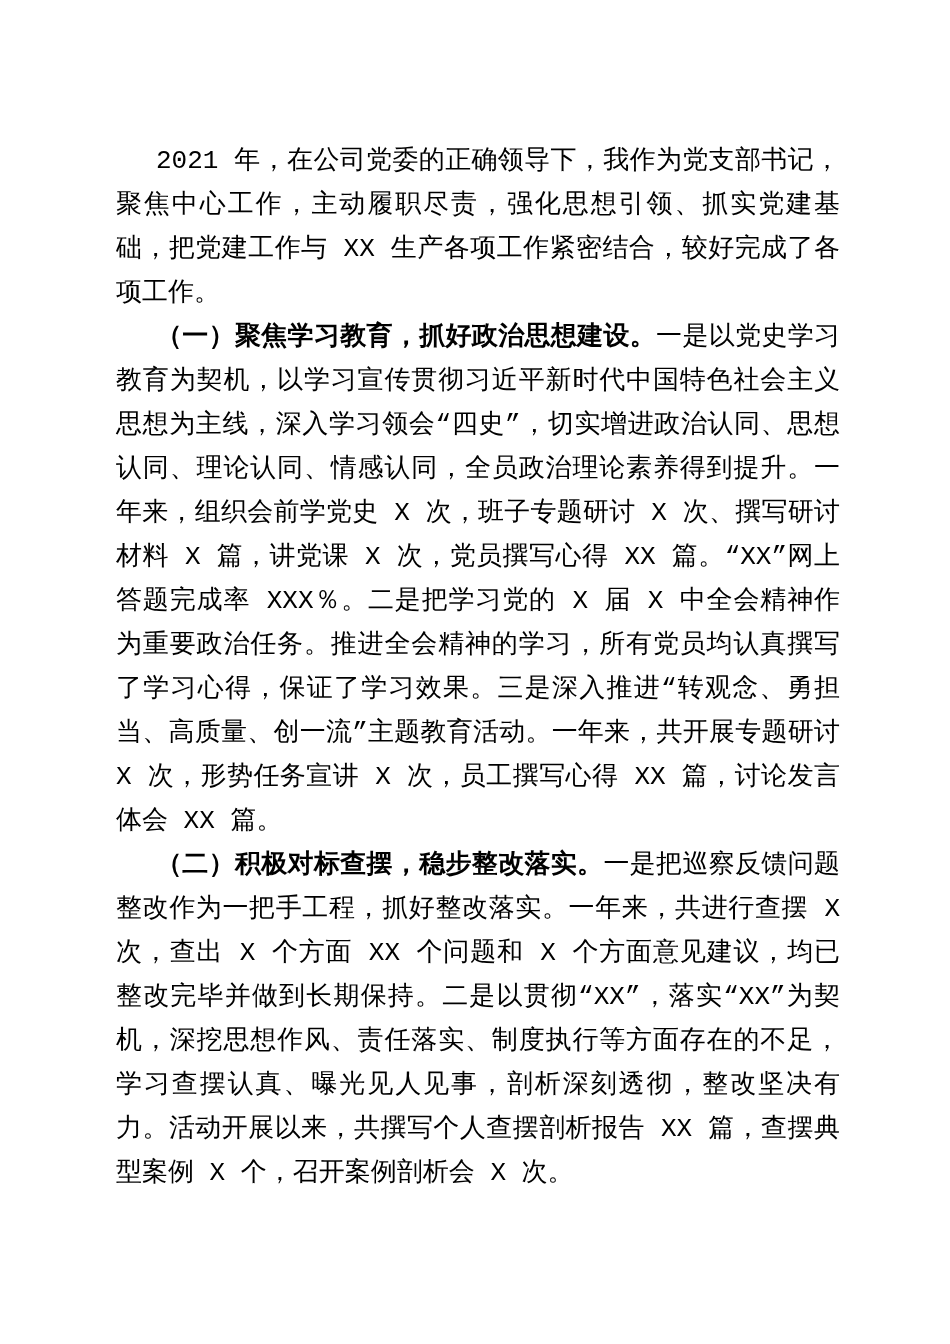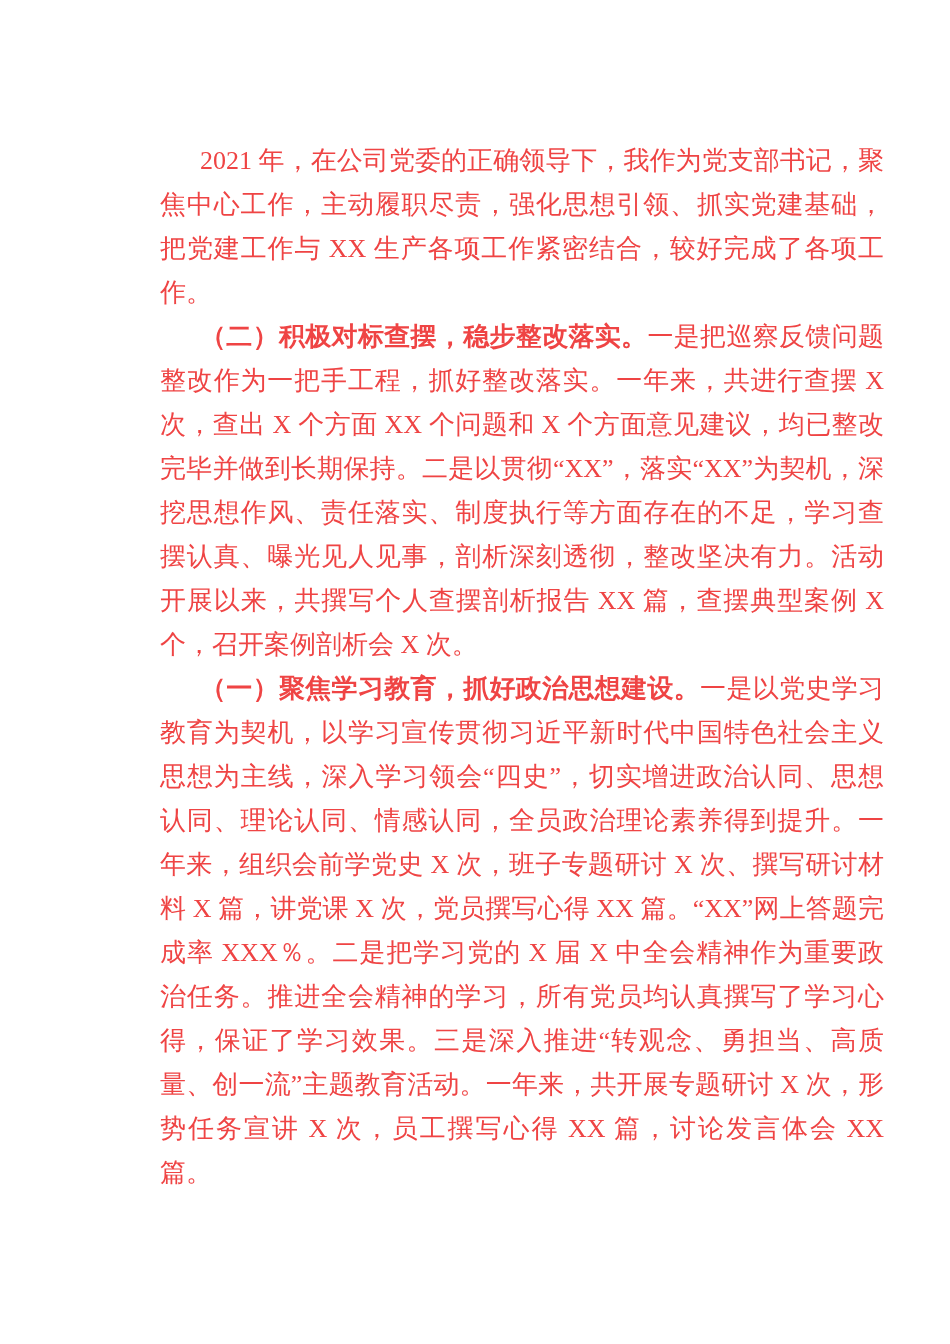--- a/index.html
+++ b/index.html
@@ -16,27 +16,26 @@
   .page {
     position: absolute;
     inset: 0;
     background: #ffffff;
   }
   .content {
     position: absolute;
     left: 116px;
     top: 139px;
     width: 724px;
-    font-family: Liberation Serif, serif;
+    font-family: Liberation Mono, monospace;
     font-size: 26px;
     line-height: 44px;
-    color: #ef4444;
+    color: #000000;
     text-align: justify;
     letter-spacing: 0;
-    margin-left: 44px;
   }
   .content p {
     margin: 0;
     padding: 0;
     text-indent: 40px;
   }
   .section-head {
     font-weight: bold;
   }
 </style>
@@ -44,21 +43,21 @@
 <body>
 
 <div class="page">
   <div class="content">
 
     <p>
       <span class="section-head"></span><span>2021 年，在公司党委的正确领导下，我作为党支部书记，聚焦中心工作，主动履职尽责，强化思想引领、抓实党建基础，把党建工作与 XX 生产各项工作紧密结合，较好完成了各项工作。</span>
     </p>
 
     <p>
-      <span class="section-head">（二）积极对标查摆，稳步整改落实。</span><span>一是把巡察反馈问题整改作为一把手工程，抓好整改落实。一年来，共进行查摆 X 次，查出 X 个方面 XX 个问题和 X 个方面意见建议，均已整改完毕并做到长期保持。二是以贯彻“XX”，落实“XX”为契机，深挖思想作风、责任落实、制度执行等方面存在的不足，学习查摆认真、曝光见人见事，剖析深刻透彻，整改坚决有力。活动开展以来，共撰写个人查摆剖析报告 XX 篇，查摆典型案例 X 个，召开案例剖析会 X 次。</span>
+      <span class="section-head">（一）聚焦学习教育，抓好政治思想建设。</span><span>一是以党史学习教育为契机，以学习宣传贯彻习近平新时代中国特色社会主义思想为主线，深入学习领会“四史”，切实增进政治认同、思想认同、理论认同、情感认同，全员政治理论素养得到提升。一年来，组织会前学党史 X 次，班子专题研讨 X 次、撰写研讨材料 X 篇，讲党课 X 次，党员撰写心得 XX 篇。“XX”网上答题完成率 XXX％。二是把学习党的 X 届 X 中全会精神作为重要政治任务。推进全会精神的学习，所有党员均认真撰写了学习心得，保证了学习效果。三是深入推进“转观念、勇担当、高质量、创一流”主题教育活动。一年来，共开展专题研讨 X 次，形势任务宣讲 X 次，员工撰写心得 XX 篇，讨论发言体会 XX 篇。</span>
     </p>
 
     <p>
-      <span class="section-head">（一）聚焦学习教育，抓好政治思想建设。</span><span>一是以党史学习教育为契机，以学习宣传贯彻习近平新时代中国特色社会主义思想为主线，深入学习领会“四史”，切实增进政治认同、思想认同、理论认同、情感认同，全员政治理论素养得到提升。一年来，组织会前学党史 X 次，班子专题研讨 X 次、撰写研讨材料 X 篇，讲党课 X 次，党员撰写心得 XX 篇。“XX”网上答题完成率 XXX％。二是把学习党的 X 届 X 中全会精神作为重要政治任务。推进全会精神的学习，所有党员均认真撰写了学习心得，保证了学习效果。三是深入推进“转观念、勇担当、高质量、创一流”主题教育活动。一年来，共开展专题研讨 X 次，形势任务宣讲 X 次，员工撰写心得 XX 篇，讨论发言体会 XX 篇。</span>
+      <span class="section-head">（二）积极对标查摆，稳步整改落实。</span><span>一是把巡察反馈问题整改作为一把手工程，抓好整改落实。一年来，共进行查摆 X 次，查出 X 个方面 XX 个问题和 X 个方面意见建议，均已整改完毕并做到长期保持。二是以贯彻“XX”，落实“XX”为契机，深挖思想作风、责任落实、制度执行等方面存在的不足，学习查摆认真、曝光见人见事，剖析深刻透彻，整改坚决有力。活动开展以来，共撰写个人查摆剖析报告 XX 篇，查摆典型案例 X 个，召开案例剖析会 X 次。</span>
     </p>
 
   </div>
 </div>
 
 </body></html>

